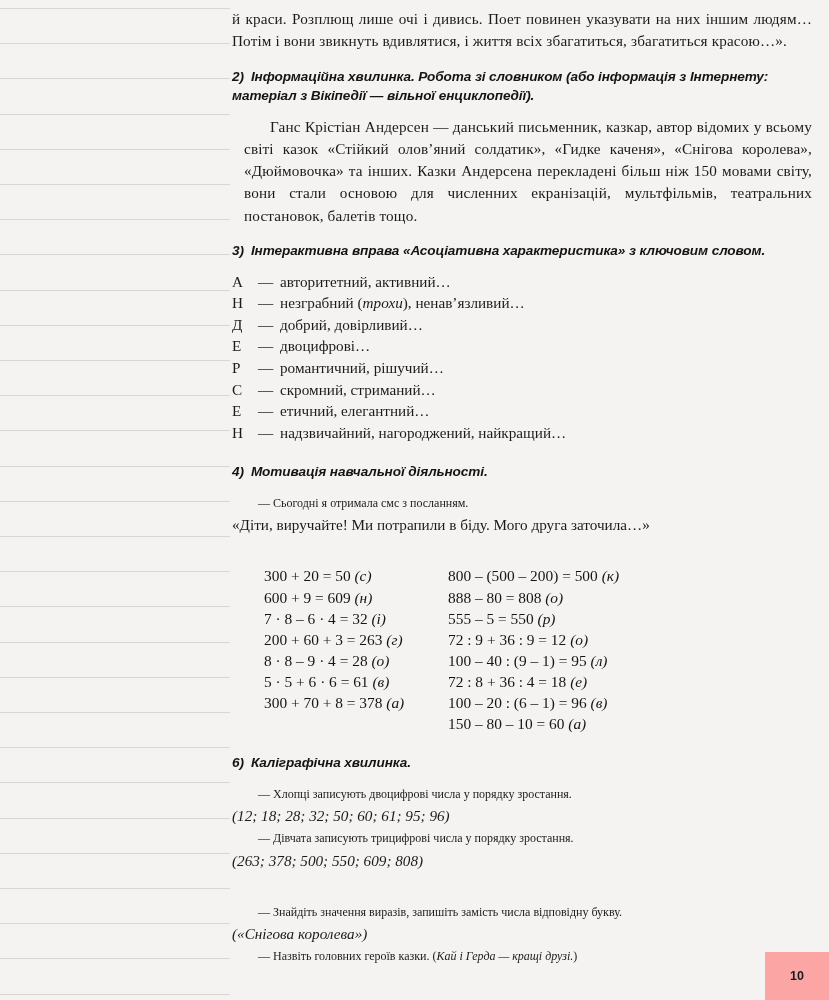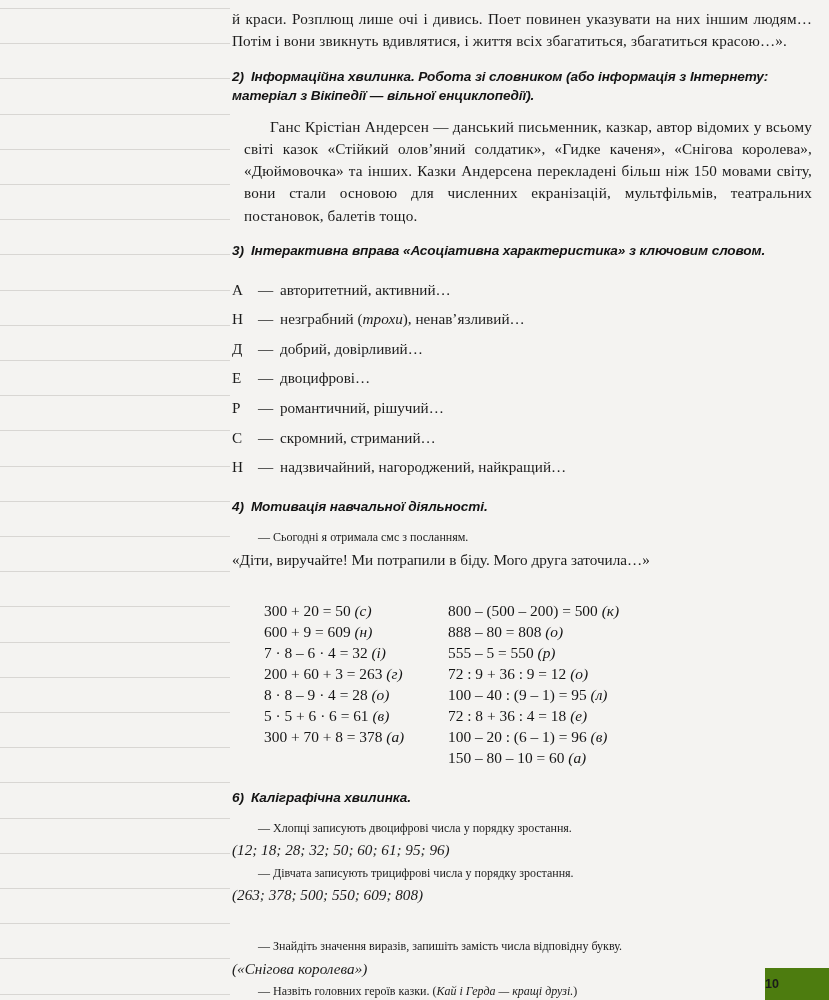--- a/index.html
+++ b/index.html
@@ -90,21 +90,20 @@
   .gap-lg { height: 19px; }
 
   
   .acrostic { margin: 0; }
   .acro-row {
     font-family: "Liberation Serif", serif;
     font-size: 15.2px;
     line-height: 21.6px;
     color: #1b1b1b;
     white-space: nowrap;
-    margin-top: 8px;
   }
   .acro-letter {
     display: inline-block;
     width: 26px;
     text-align: left;
   }
   .acro-dash {
     display: inline-block;
     width: 22px;
   }
@@ -152,25 +151,25 @@
   .eq-left  { left: 6px; }
   .eq-right { left: 190px; }
   .eq-cell .tag { font-style: italic; }
 
   
   #page-badge {
     position: absolute;
     right: 0px;
     bottom: 0px;
     width: 64px;
-    height: 32px;
-    background: #4d7c0f;
+    height: 48px;
+    background: #fca5a5;
     display: flex;
     align-items: center;
-    justify-content: flex-start;
+    justify-content: center;
   }
   #page-badge span {
     font-family: "Liberation Sans", sans-serif;
     font-size: 12.5px;
     font-weight: bold;
     color: #1a1a1a;
   }
 </style>
 </head>
 <body>
@@ -243,20 +242,23 @@
         <div class="acro-row">
           <span class="acro-letter">Е</span><span class="acro-dash">—</span><span class="acro-text"><span>двоцифрові…</span><em></em><span></span></span>
         </div>
         <div class="acro-row">
           <span class="acro-letter">Р</span><span class="acro-dash">—</span><span class="acro-text"><span>романтичний, рішучий…</span><em></em><span></span></span>
         </div>
         <div class="acro-row">
           <span class="acro-letter">С</span><span class="acro-dash">—</span><span class="acro-text"><span>скромний, стриманий…</span><em></em><span></span></span>
         </div>
         <div class="acro-row">
+          <span class="acro-letter">Е</span><span class="acro-dash">—</span><span class="acro-text"><span>етичний, елегантний…</span><em></em><span></span></span>
+        </div>
+        <div class="acro-row">
           <span class="acro-letter">Н</span><span class="acro-dash">—</span><span class="acro-text"><span>надзвичайний, нагороджений, найкращий…</span><em></em><span></span></span>
         </div>
       </div>
 
       <div class="gap-lg"></div>
 
       <p class="subhead">
         <span class="num">4)</span><span>Мотивація навчальної діяльності.</span>
       </p>
       <div class="gap-sm"></div>

